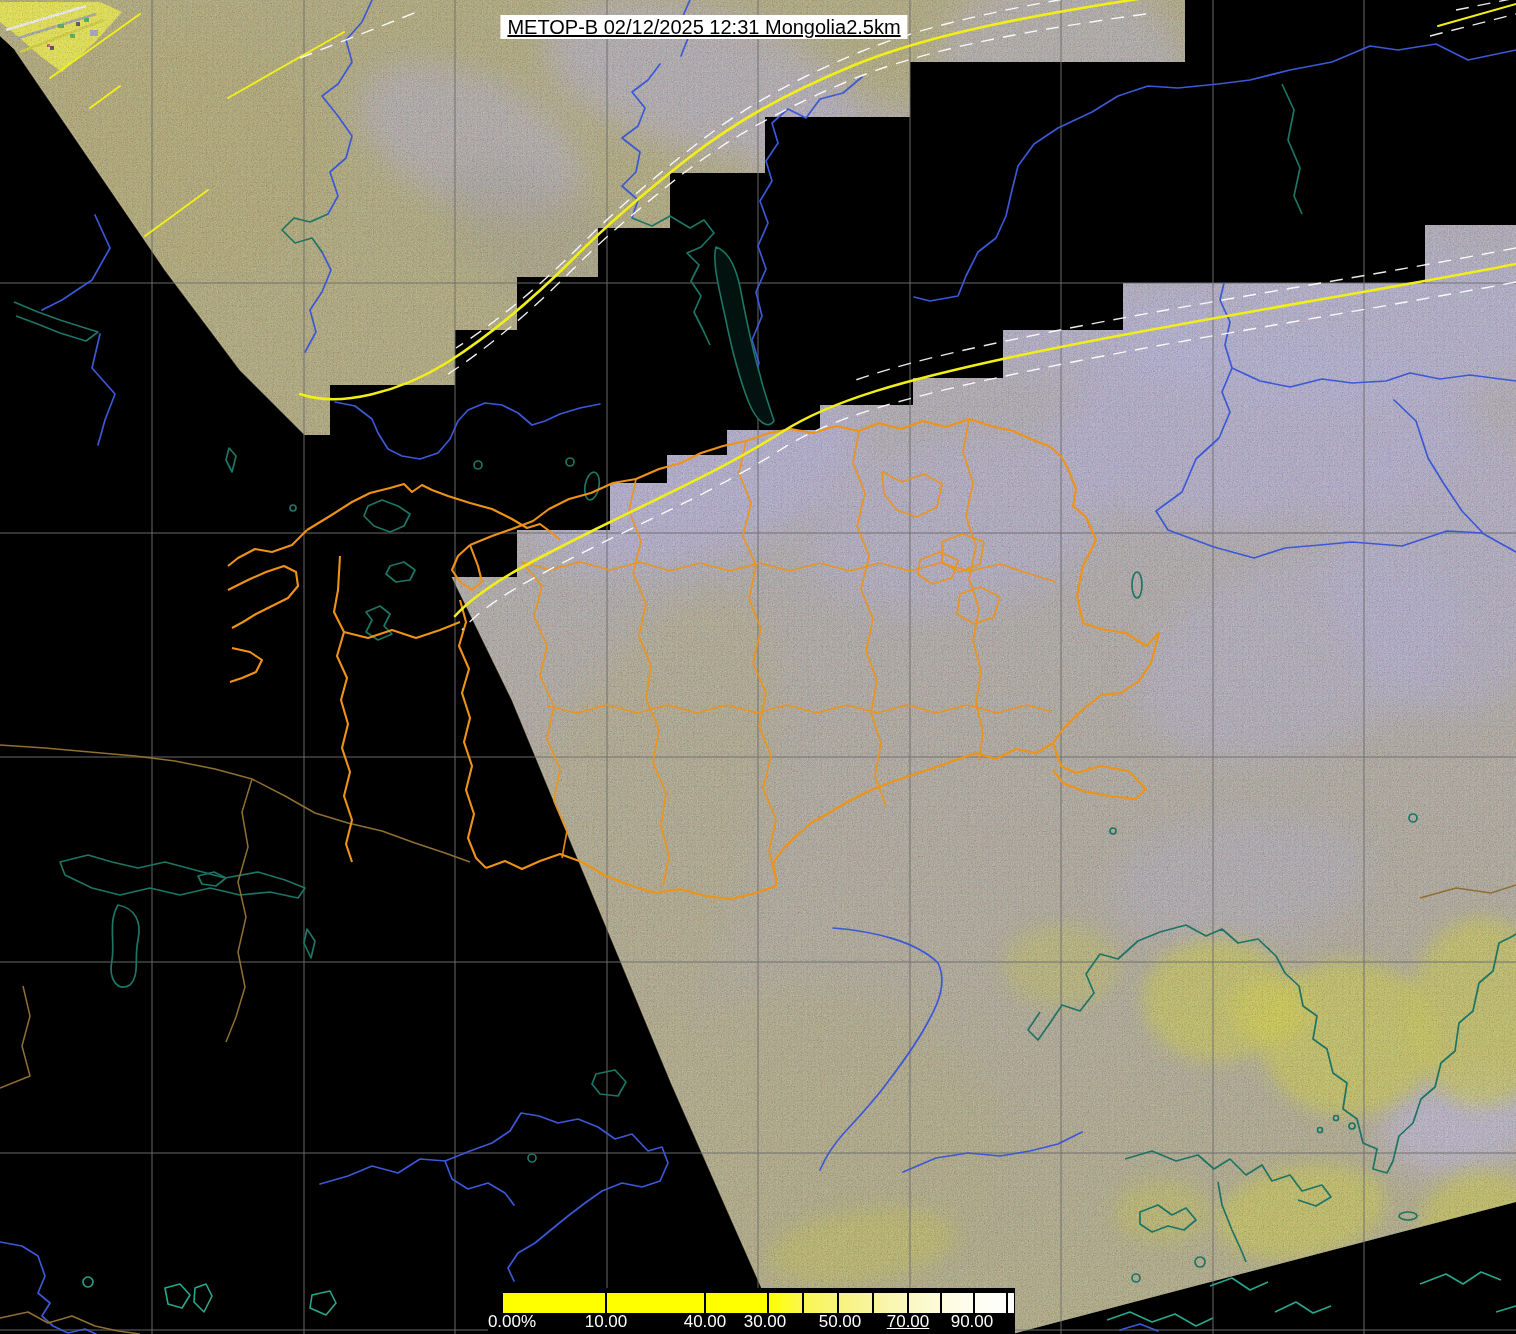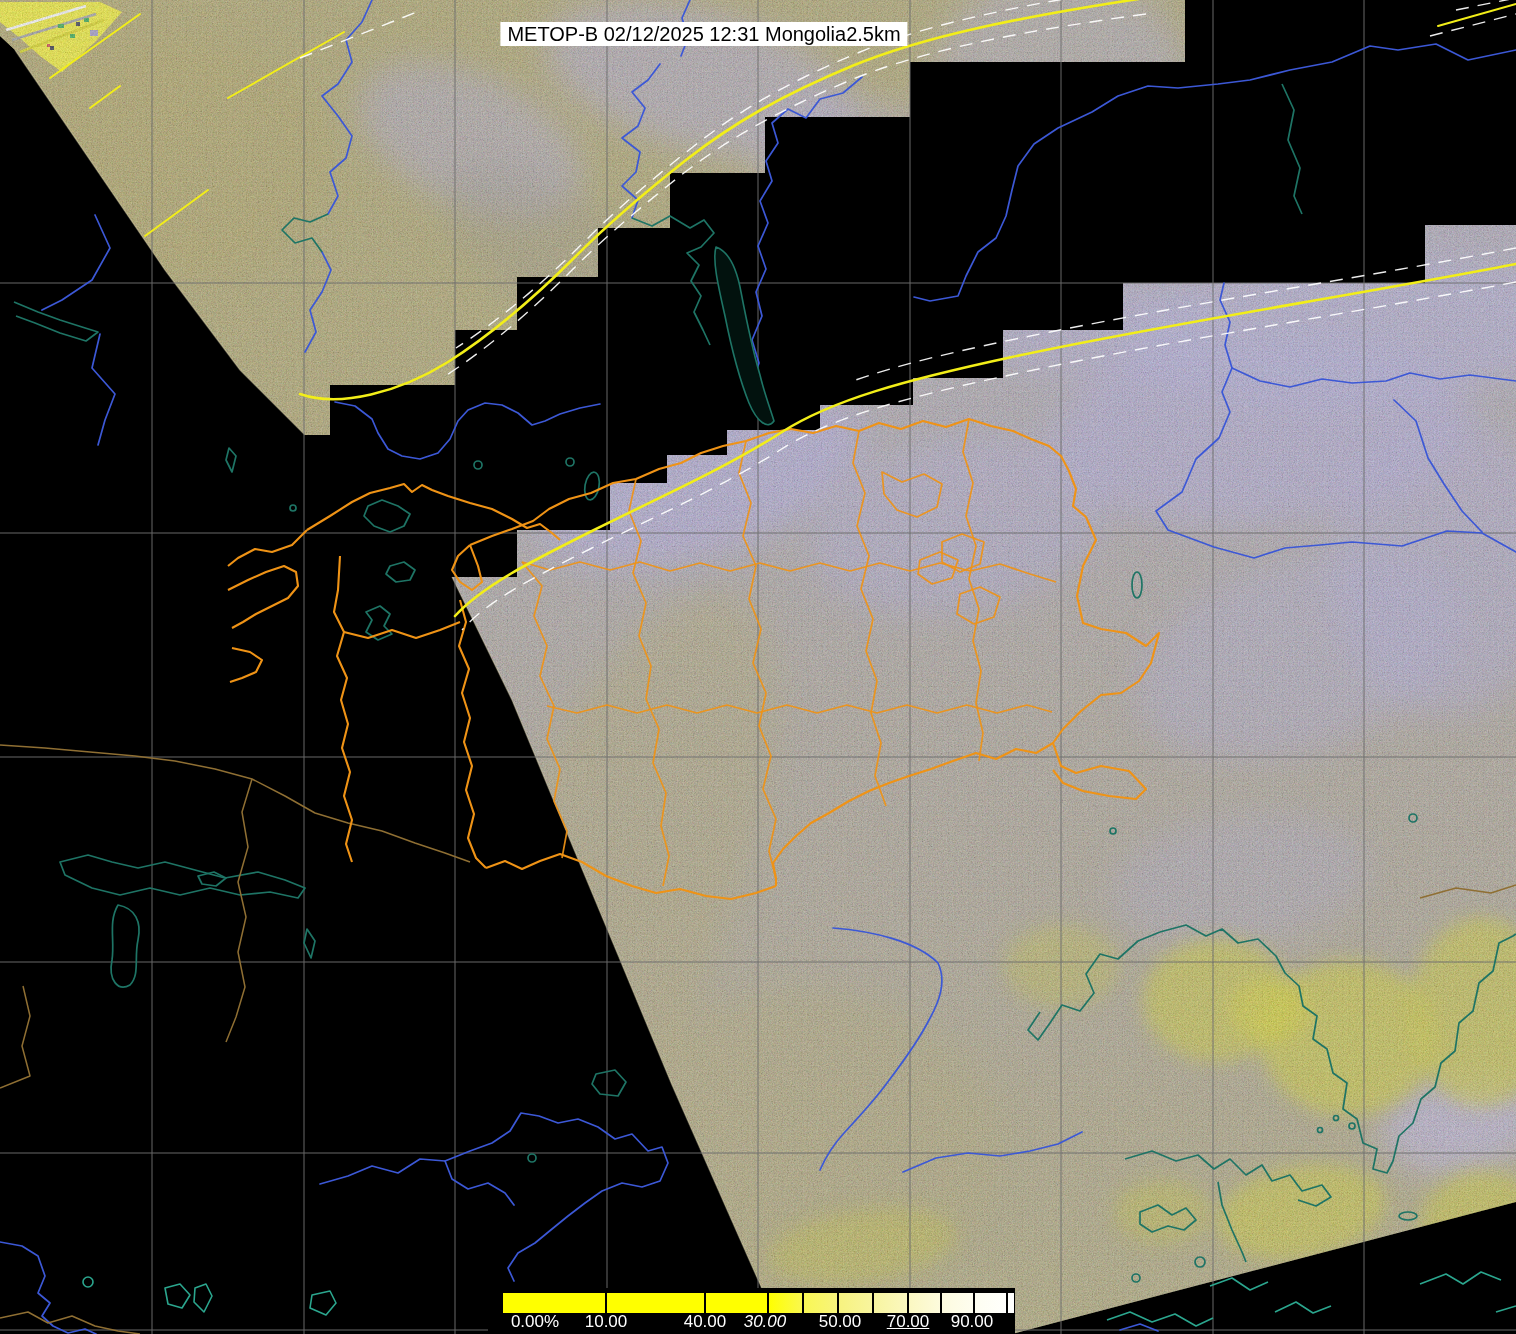--- a/index.html
+++ b/index.html
@@ -13,22 +13,22 @@
   .tealf{stroke:var(--water-teal,#1e7465);stroke-width:1.6;fill:#02120e;stroke-linejoin:round}
   .tealb{stroke:var(--coast-teal,#2ba68e);stroke-width:1.6;fill:none;stroke-linejoin:round}
   .bord{stroke:var(--border-orange,#ef9316);stroke-width:2.1;fill:none;stroke-linejoin:round}
   .aimag{stroke:var(--border-orange,#ef9316);stroke-width:1.7;fill:none;stroke-linejoin:round;opacity:.92}
   .dim{stroke:var(--border-dim,#8f6f33);stroke-width:1.5;fill:none;stroke-linejoin:round}
   .yline{stroke:var(--swath-yellow-line,#f2ee18);stroke-width:2.6;fill:none;stroke-linecap:round}
   .ylinet{stroke:var(--swath-yellow-line,#f2ee18);stroke-width:2;fill:none;stroke-linecap:round}
   .wdash{stroke:var(--dash-white,#fff);stroke-width:1.4;fill:none;stroke-dasharray:13 9;opacity:.92}
   .edgeA{stroke:#cfc9a4;stroke-width:1.4;fill:none;opacity:.4}
   
-  #title{position:absolute;left:704px;top:22px;transform:translateX(-50%);
-         display:flex;flex-direction:row;align-items:center;z-index:5;}
+  #title{position:absolute;left:704px;top:15px;transform:translateX(-50%);
+         display:flex;flex-direction:row;align-items:center;z-index:5;text-decoration:underline;}
   #title .tl{background:var(--title-bg,#fff);color:var(--title-fg,#000);font-size:20px;line-height:24px;
              padding:0 7px;white-space:nowrap;}
   
   #colorbar{position:absolute;left:488px;top:1288px;width:527px;height:46px;background:var(--colorbar-bg,#000);z-index:5;}
   #cbar{position:absolute;left:15px;top:5px;width:511px;height:20px;}
   .cbdiv{position:absolute;top:0;width:2px;height:20px;background:#000;}
   .cbtick{position:absolute;top:24px;transform:translateX(-50%);color:var(--tick-fg,#fff);
           font-size:17px;white-space:nowrap;}
 </style>
 </head>
@@ -293,23 +293,23 @@
         <div class="cbdiv" style="left: calc(51.86% - 1px);"></div>
         <div class="cbdiv" style="left: calc(58.71% - 1px);"></div>
         <div class="cbdiv" style="left: calc(65.56% - 1px);"></div>
         <div class="cbdiv" style="left: calc(72.41% - 1px);"></div>
         <div class="cbdiv" style="left: calc(79.26% - 1px);"></div>
         <div class="cbdiv" style="left: calc(85.71% - 1px);"></div>
         <div class="cbdiv" style="left: calc(92.17% - 1px);"></div>
         <div class="cbdiv" style="left: calc(98.63% - 1px);"></div>
       </div>
   <div id="cbar-labels">
-        <span class="cbtick" style="left: 47px;">0.00%</span>
+        <span class="cbtick" style="left: 24px;">0.00%</span>
         <span class="cbtick" style="left: 118.018px; text-align: center;">10.00</span>
         <span class="cbtick" style="left: 216.998px;">40.00</span>
-        <span class="cbtick" style="left: 276.99px; font-style: italic;">30.00</span>
+        <span class="cbtick" style="left: 276.99px;">30.00</span>
         <span class="cbtick" style="left: 352.005px;">50.00</span>
         <span class="cbtick" style="left: 420.019px; text-decoration: underline;">70.00</span>
         <span class="cbtick" style="left: 483.996px;">90.00</span>
       </div>
 </div>
 
 </div>
 
 </body></html>

